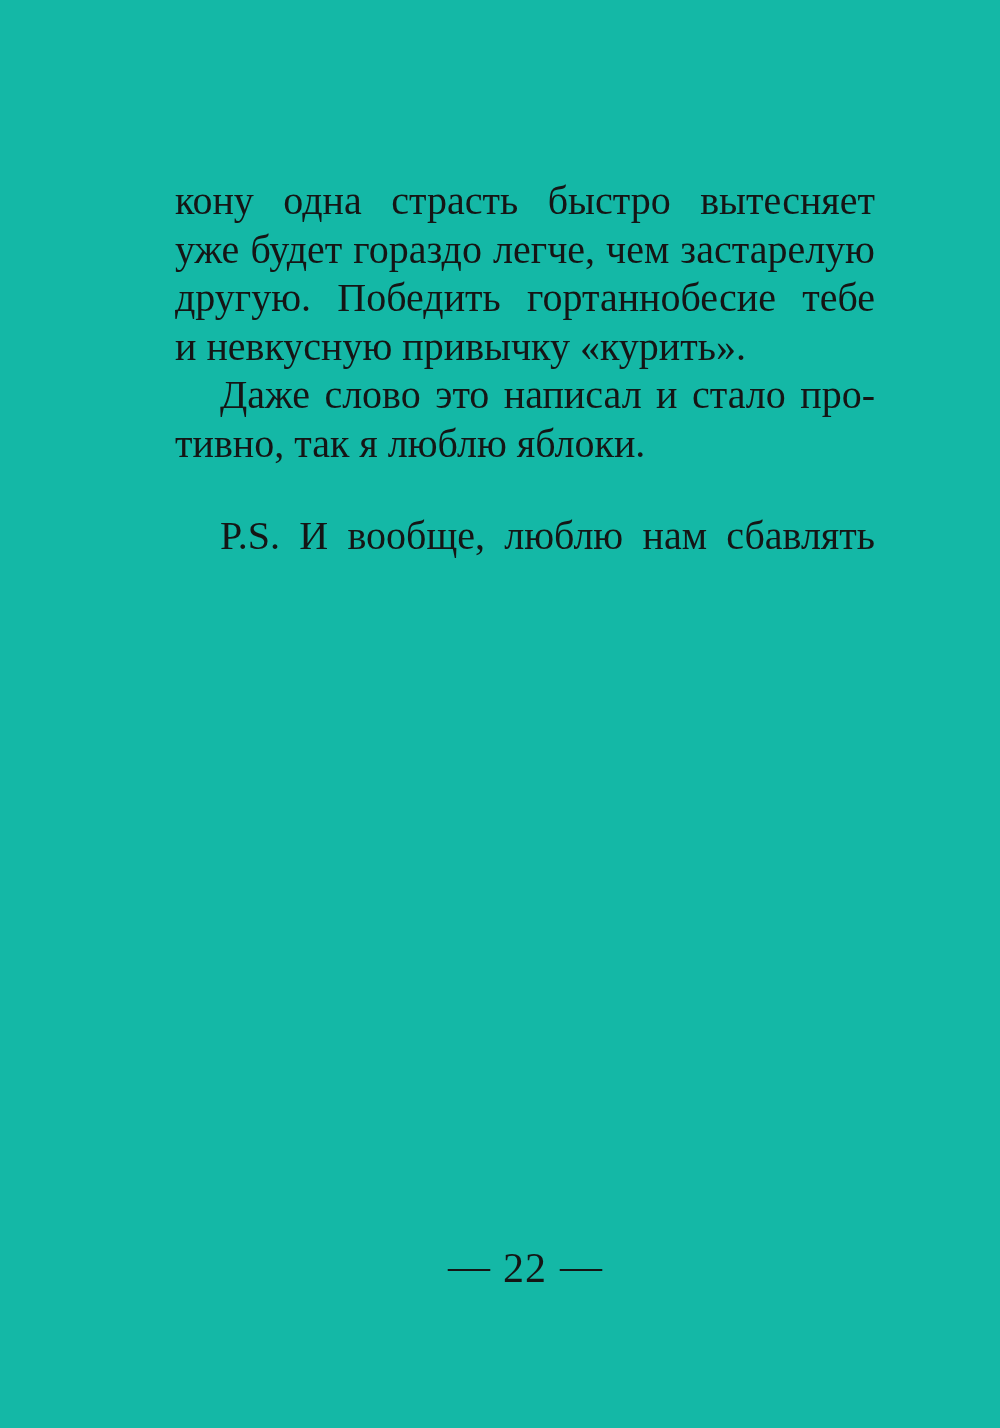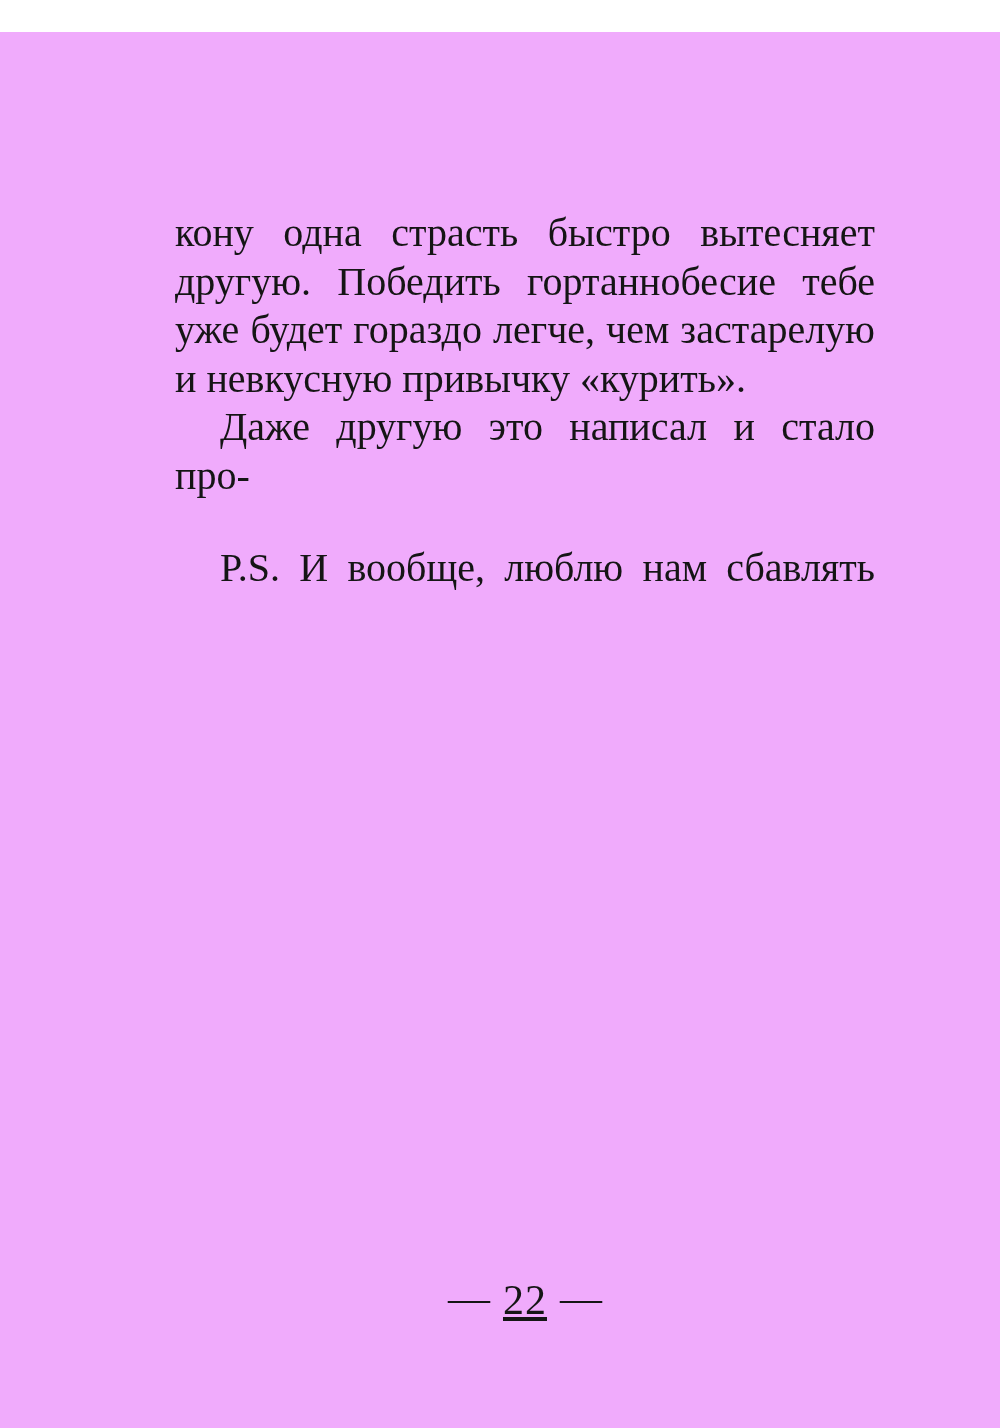--- a/index.html
+++ b/index.html
@@ -11,22 +11,21 @@
     height: 1428px;
     background: #ffffff;
     position: relative;
     font-family: "Liberation Serif", "DejaVu Serif", serif;
     color: #151515;
     overflow: hidden;
   }
   .book-page {
     position: absolute;
     inset: 0;
-    background: #f0abfc;
-    margin-top: 32px;
+    background: #14b8a6;
   }
   .text-block {
     position: absolute;
     left: 175px;
     top: 177px;
     width: 700px;
   }
   .line {
     margin: 0;
     font-size: 40px;
@@ -53,40 +52,40 @@
     left: 175px;
     width: 700px;
     text-align: center;
     font-size: 42px;
     line-height: 48px;
     white-space: nowrap;
   }
   .footer .num {
     margin: 0 13px;
     letter-spacing: 1px;
-    text-decoration: underline;
   }
   .footer .dash {
     position: relative;
     top: -2px;
   }
 </style>
 </head>
 <body>
 
 <div class="book-page">
 
   <div class="text-block">
 
     <p class="line justify">кону одна страсть быстро вытесняет</p>
+    <p class="line justify">уже будет гораздо легче, чем застарелую</p>
     <p class="line justify">другую. Победить гортаннобесие тебе</p>
-    <p class="line justify">уже будет гораздо легче, чем застарелую</p>
     <p class="line left">и невкусную привычку «курить».</p>
 
-    <p class="line justify indent">Даже другую это написал и стало про-</p>
+    <p class="line justify indent">Даже слово это написал и стало про-</p>
+    <p class="line left">тивно, так я люблю яблоки.</p>
 
     <div class="para-spacer"></div>
 
     <p class="line justify indent">P.S. И вообще, люблю нам сбавлять</p>
 
   </div>
 
   <div class="footer">
     <span class="dash">—</span><span class="num">22</span><span class="dash">—</span>
   </div>

